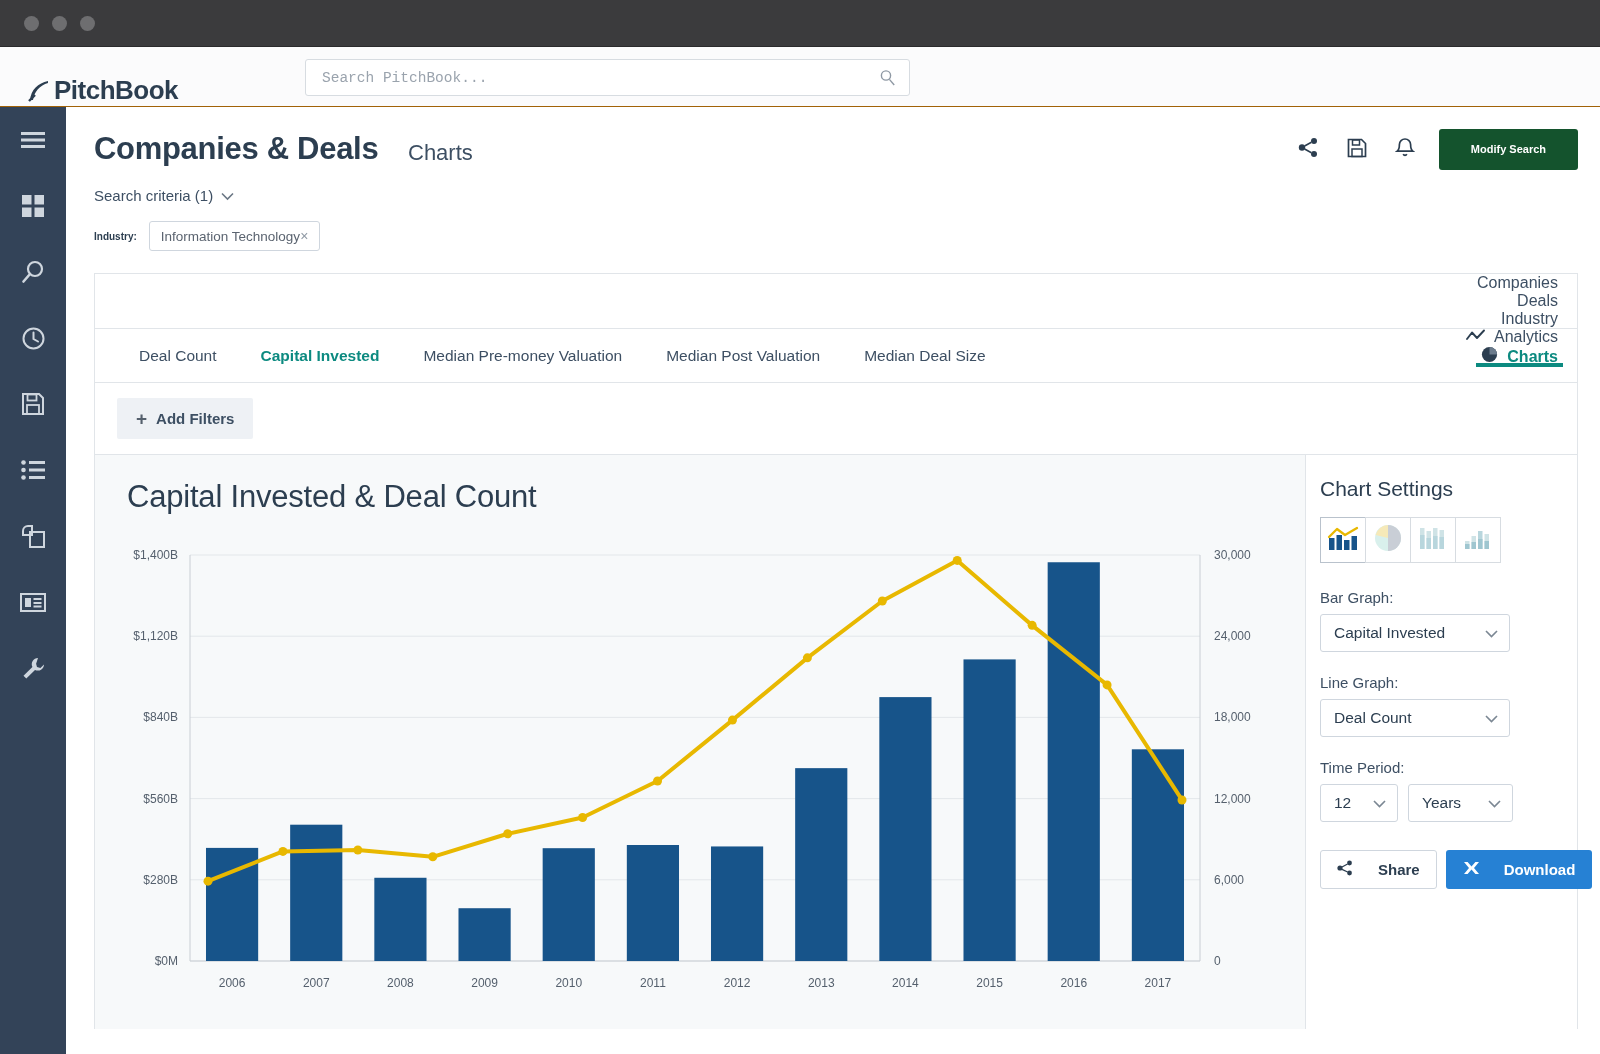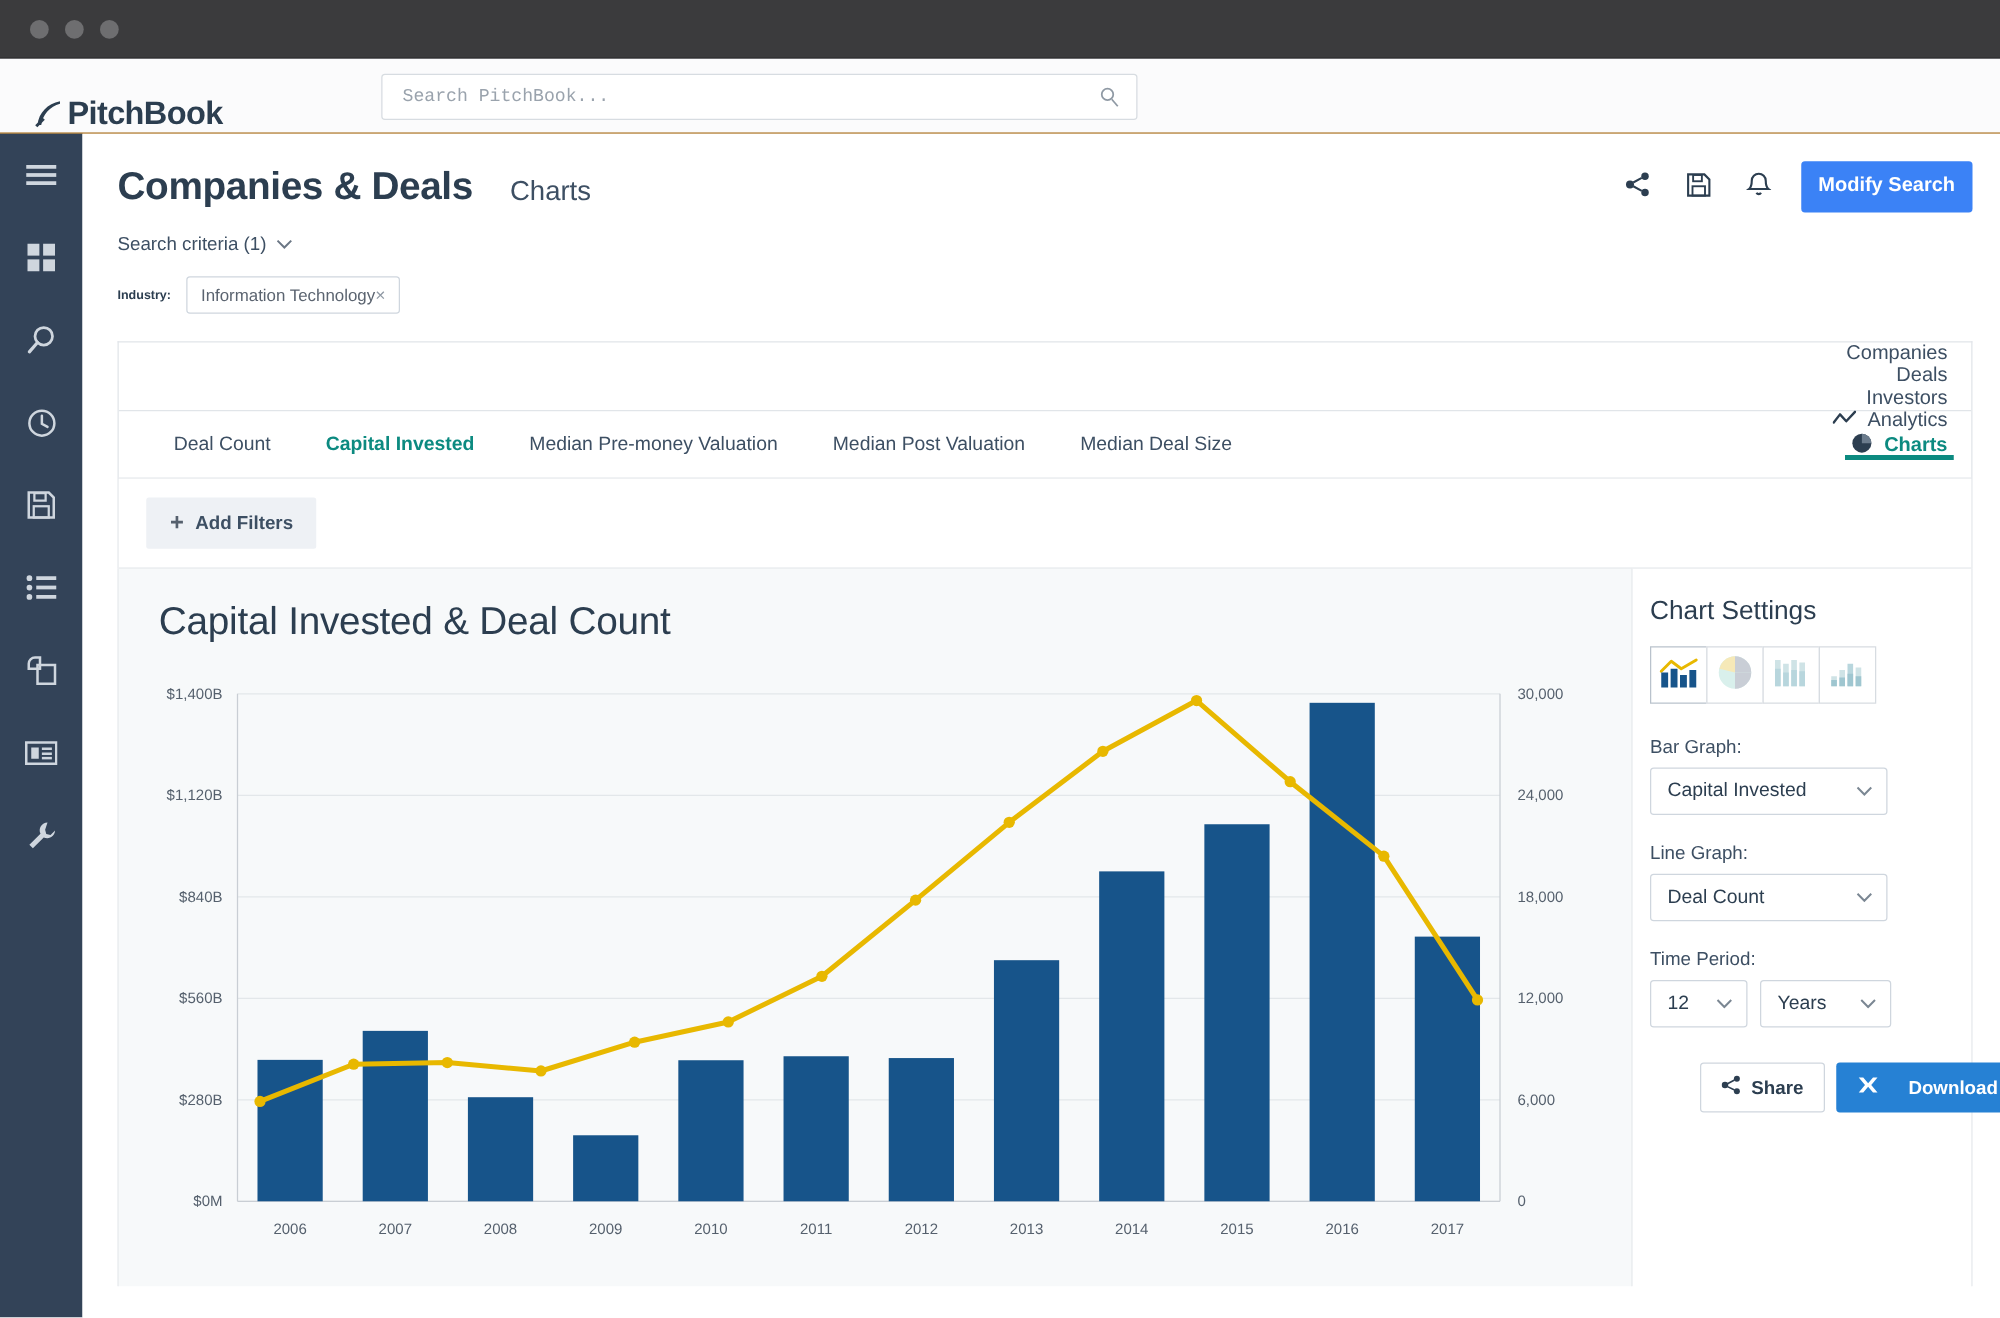--- a/index.html
+++ b/index.html
@@ -66,22 +66,22 @@
     font-size:22px; color:#3d4f63; font-weight:normal;
   }
   .head-actions {
     position:absolute; right:22px; top:20px; display:flex; align-items:center; gap:0;
   }
   .icon-btn {
     width:48px; height:44px; display:flex; align-items:center; justify-content:center;
     color:#2c3e50; background:none; border:none; cursor:pointer;
   }
   .modify-btn {
-    margin-left:10px; height:41px; padding:0 14px; background:#3b82f6; color:#fff;
-    border:none; border-radius:3px; font-size:16px; font-weight:bold; cursor:pointer;
+    margin-left:10px; height:41px; padding:0 32px; background:#14532d; color:#fff;
+    border:none; border-radius:3px; font-size:11px; font-weight:bold; cursor:pointer;
     font-family:"Liberation Sans", sans-serif;
   }
 
   
   .criteria { position:relative; padding-left:28px; }
   .crit-toggle {
     font-size:15px; color:#3d4f63; display:inline-flex; align-items:center; gap:8px;
     cursor:pointer;
   }
   .crit-row { margin-top:16px; display:flex; align-items:center; gap:12px; }
@@ -155,23 +155,23 @@
     position:relative; width:190px; height:38px; border:1px solid #cfd6de;
     border-radius:3px; background:#fff; display:flex; align-items:center;
     padding:0 30px 0 13px; font-size:15.5px; color:#2c3e50; cursor:pointer;
     margin-bottom:22px;
   }
   .select.sm { width:78px; margin-right:10px; }
   .select .chev { position:absolute; right:11px; color:#7b8793; }
   .twocol { display:flex; }
   .btnrow { display:flex; gap:9px; margin-top:6px; }
   .btn-share {
-    display:inline-flex; align-items:center; gap:8px; border:1px solid #cfd6de;
+    display:inline-flex; align-items:center; gap:25px; border:1px solid #cfd6de;
     background:#fff; border-radius:3px; padding:9px 16px; font-size:15px;
-    color:#2c3e50; font-weight:bold; cursor:pointer; font-family:"Liberation Sans", sans-serif;margin-left:40px;
+    color:#2c3e50; font-weight:bold; cursor:pointer; font-family:"Liberation Sans", sans-serif;
   }
   .btn-dl {
     display:inline-flex; align-items:center; gap:24px; border:none;
     background:#2681d4; border-radius:3px; padding:10px 17px; font-size:15px;
     color:#fff; font-weight:bold; cursor:pointer; font-family:"Liberation Sans", sans-serif;
   }
   .axis-text { font-size:12px; fill:#55606d; font-family:"Liberation Sans", sans-serif; }
   .gridline { stroke:#e3e7ea; stroke-width:1; }
 </style>
 </head>
@@ -347,21 +347,21 @@
 
     <div class="tabcard">
       <div class="tabs">
         <div class="tab">
           <span>Companies</span>
         </div>
         <div class="tab">
           <span>Deals</span>
         </div>
         <div class="tab">
-          <span>Investors</span>
+          <span>Industry</span>
         </div>
         <div class="tab">
           <span>
             <svg width="19" height="13" viewBox="0 0 19 13">
               <path d="M1 10 L6 3.5 L11 9 L18 1.5" fill="none" stroke="#2c3e50" stroke-width="1.9" stroke-linecap="round" stroke-linejoin="round"></path>
             </svg>
           </span>
           <span>Analytics</span>
         </div>
         <div class="tab active">

